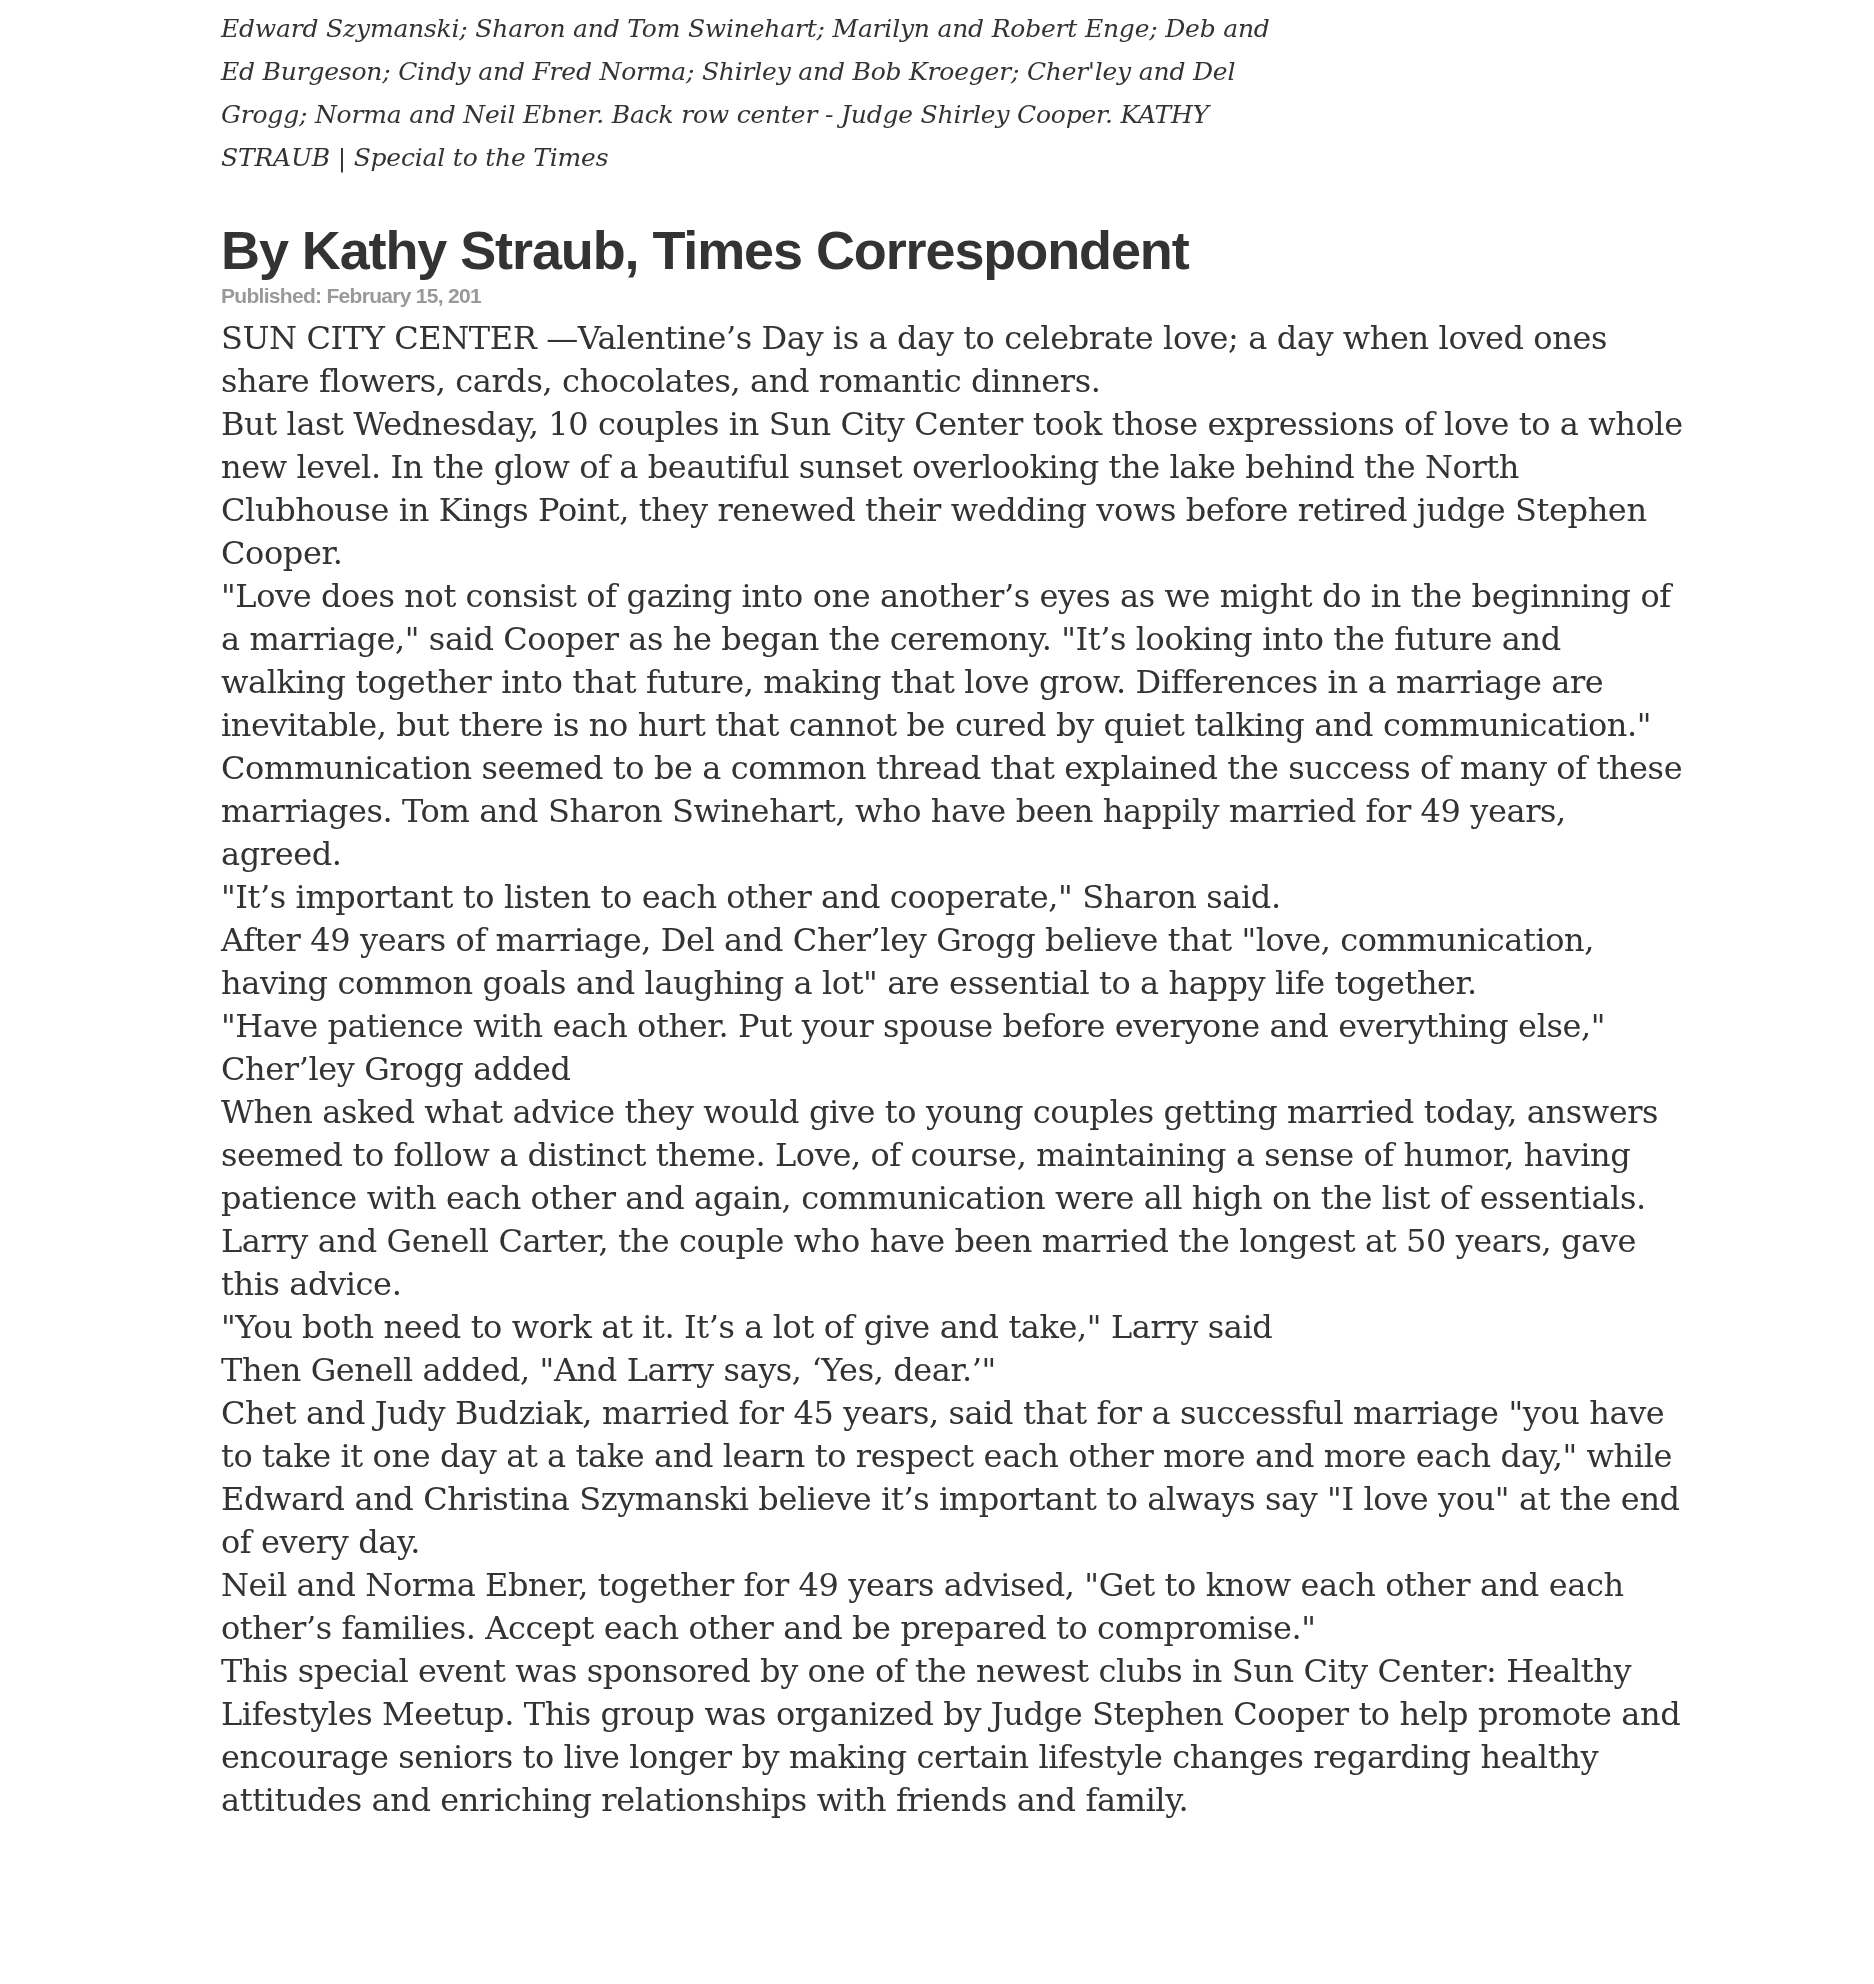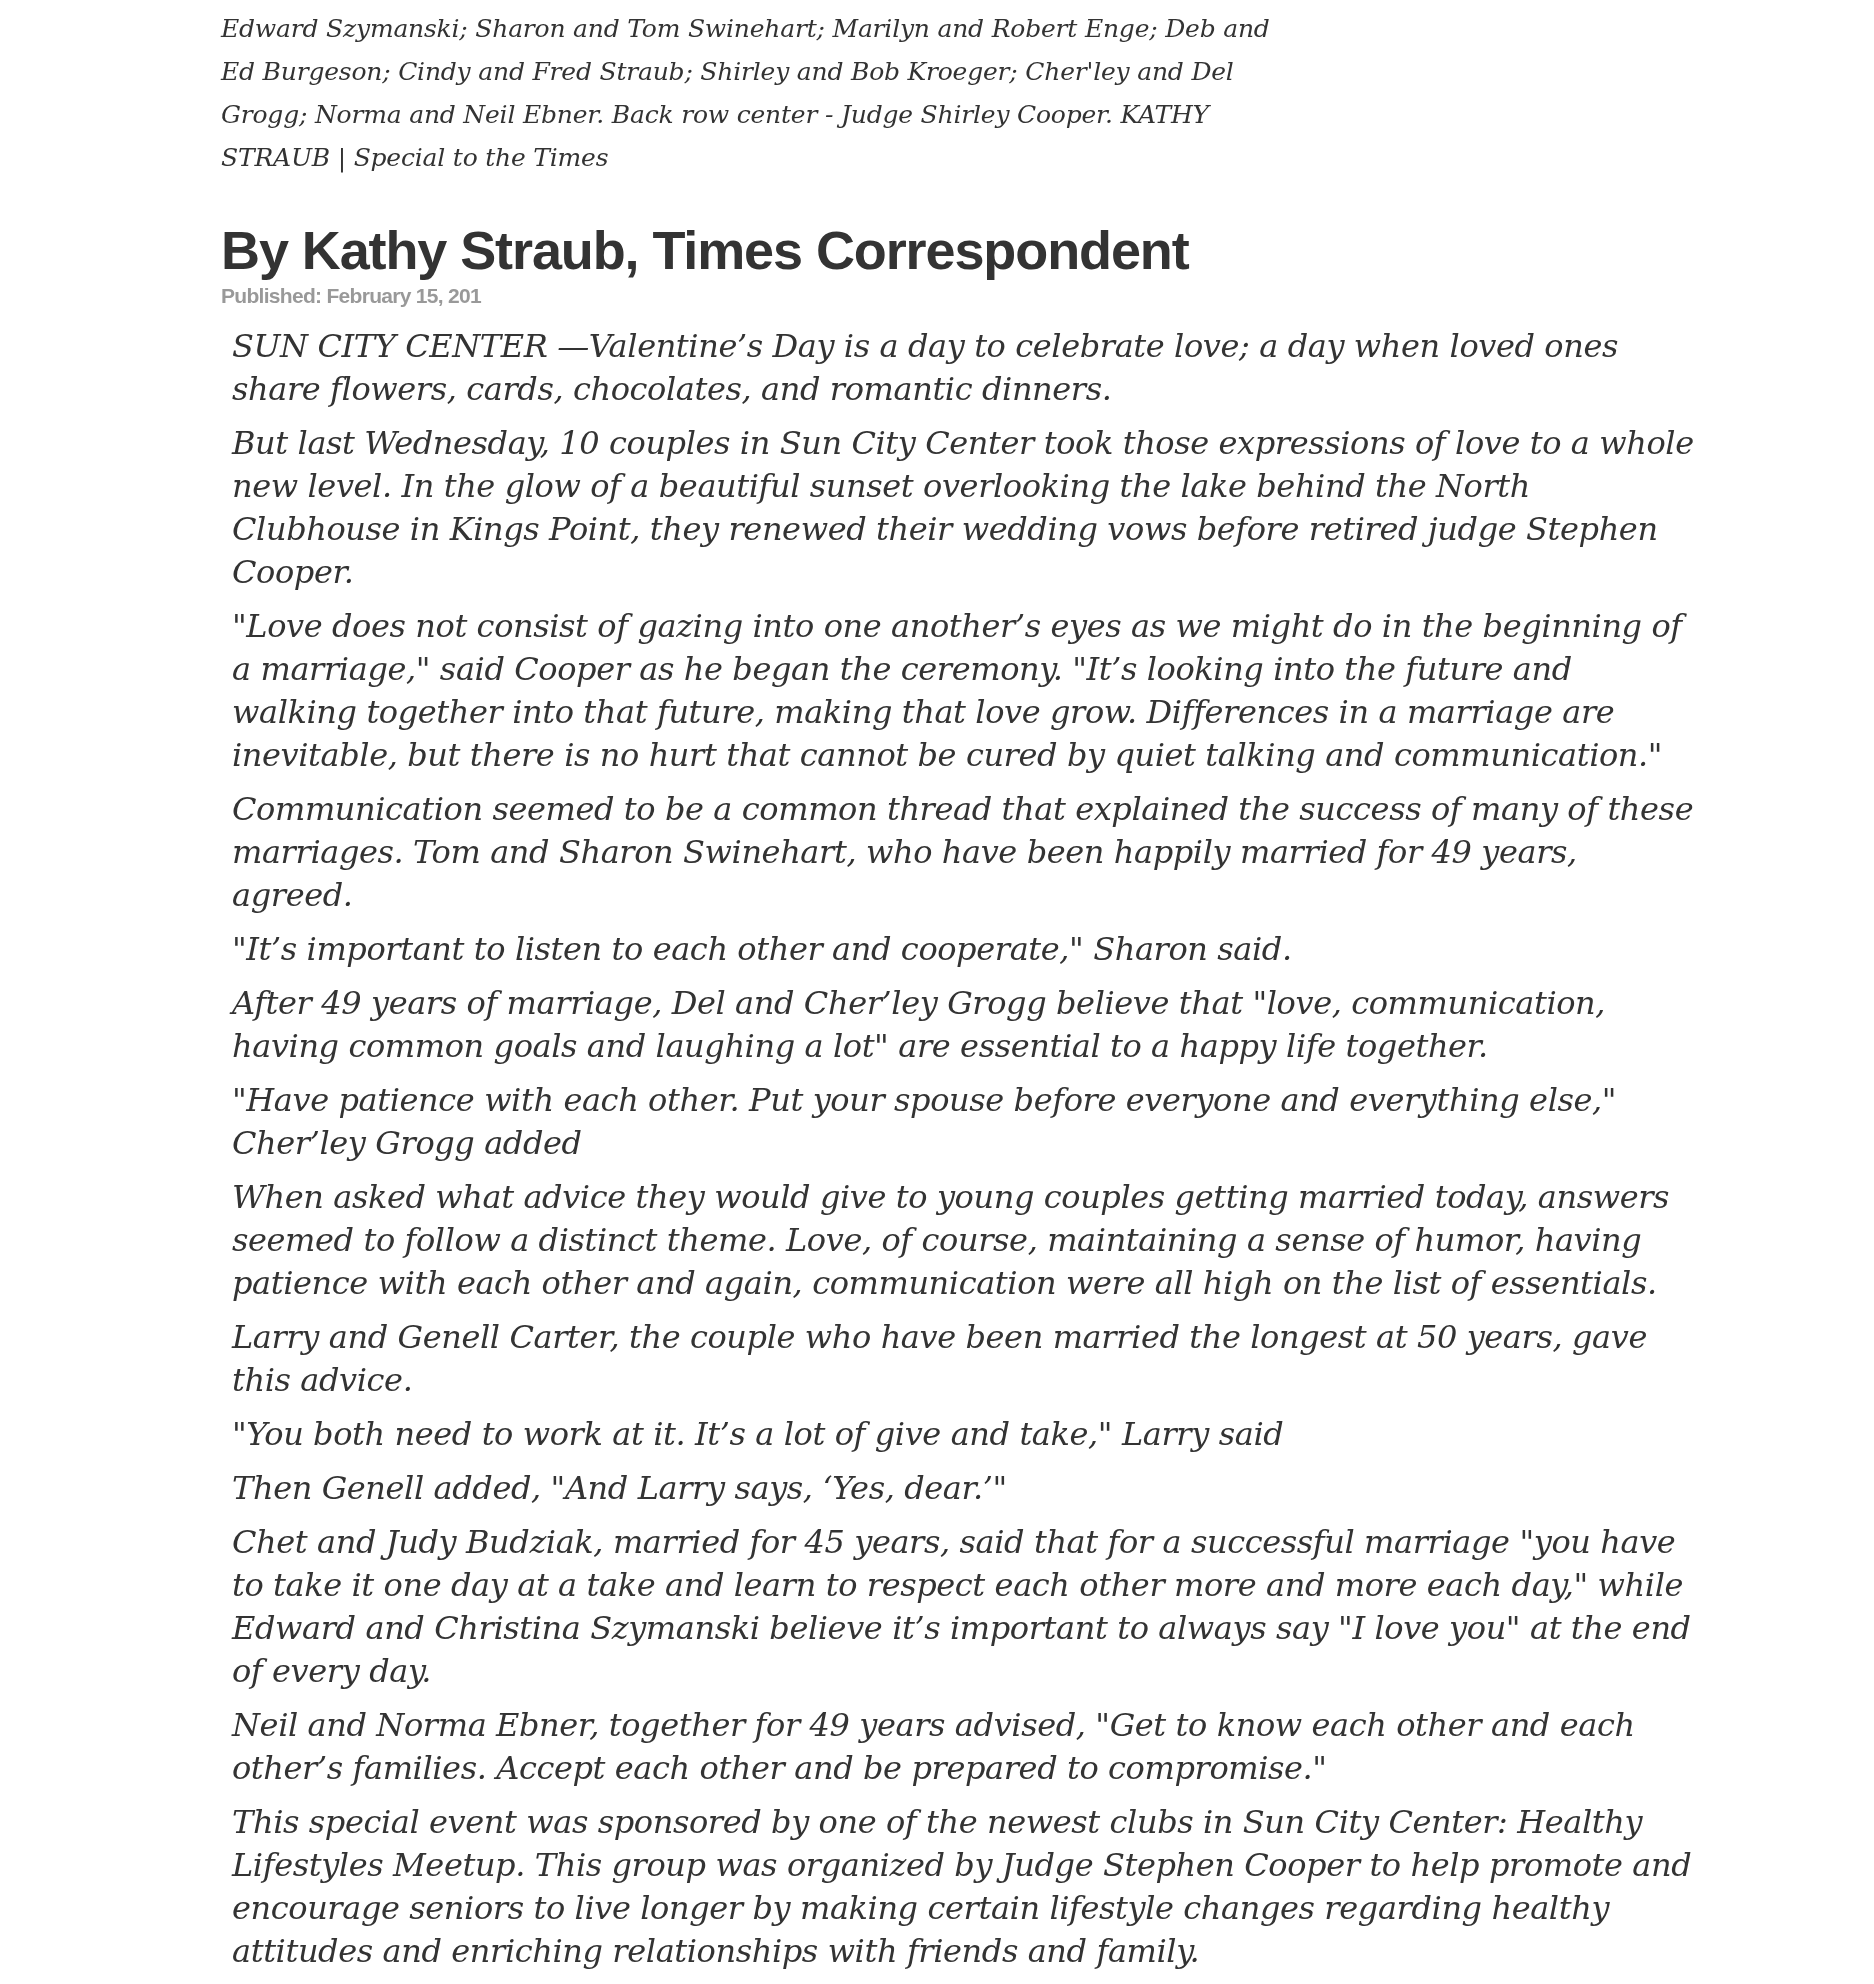--- a/index.html
+++ b/index.html
@@ -3,29 +3,29 @@
 <meta charset="utf-8">
 <style>
   html, body { margin: 0; padding: 0; background: #ffffff; }
   body { width: 1875px; height: 1985px; overflow: hidden; position: relative; }
   .article { position: absolute; left: 221px; top: 0; width: 1456px; color: #333333; }
   .caption { font-family: "DejaVu Serif", "Liberation Serif", serif; font-style: italic; font-size: 25px; line-height: 43px; margin: 0; padding-top: 7.4px; letter-spacing: -0.2px; }
   .caption .ln, .para .ln { display: block; white-space: nowrap; }
   .byline { font-family: "Liberation Sans", "DejaVu Sans", sans-serif; font-weight: bold; font-size: 54px; line-height: 49px; margin: 47px 0 0 0; color: #333333; letter-spacing: -1.1px; }
   .published { font-family: "Liberation Sans", "DejaVu Sans", sans-serif; font-weight: bold; font-size: 21px; line-height: 37px; margin: 1.5px 0 0 0; color: #999999; letter-spacing: -0.7px; }
   .body { font-family: "DejaVu Serif", "Liberation Serif", serif; font-size: 32px; line-height: 43px; margin-top: 2.9px; letter-spacing: -0.4px; }
-  .para { margin: 11px; font-style: italic; }
+  .para { margin: 0; }
 </style>
 </head>
 <body>
 
 <div class="article">
   <p class="caption" id="caption">
       <span class="ln">Edward Szymanski; Sharon and Tom Swinehart; Marilyn and Robert Enge; Deb and</span>
-      <span class="ln">Ed Burgeson; Cindy and Fred Straub; Shirley and Bob Kroeger; Cher'ley and Del</span>
+      <span class="ln">Ed Burgeson; Cindy and Fred Norma; Shirley and Bob Kroeger; Cher'ley and Del</span>
       <span class="ln">Grogg; Norma and Neil Ebner. Back row center - Judge Shirley Cooper. KATHY</span>
       <span class="ln">STRAUB | Special to the Times</span>
     </p>
   <h2 class="byline">By Kathy Straub, Times Correspondent</h2>
   <div class="published">Published: February 15, 201</div>
   <div class="body" id="article-body">
       <p class="para">
         <span class="ln">SUN CITY CENTER —Valentine’s Day is a day to celebrate love; a day when loved ones</span>
         <span class="ln">share flowers, cards, chocolates, and romantic dinners.</span>
       </p>

